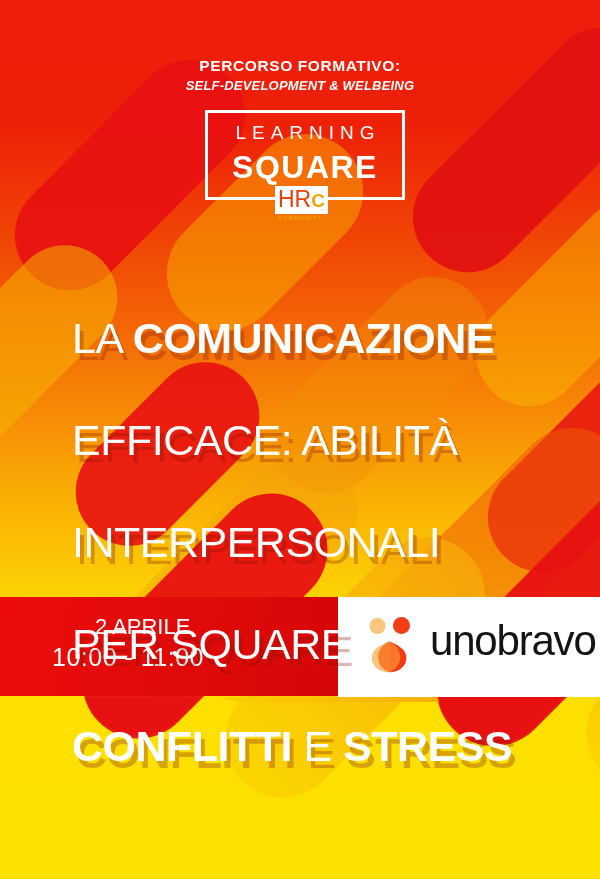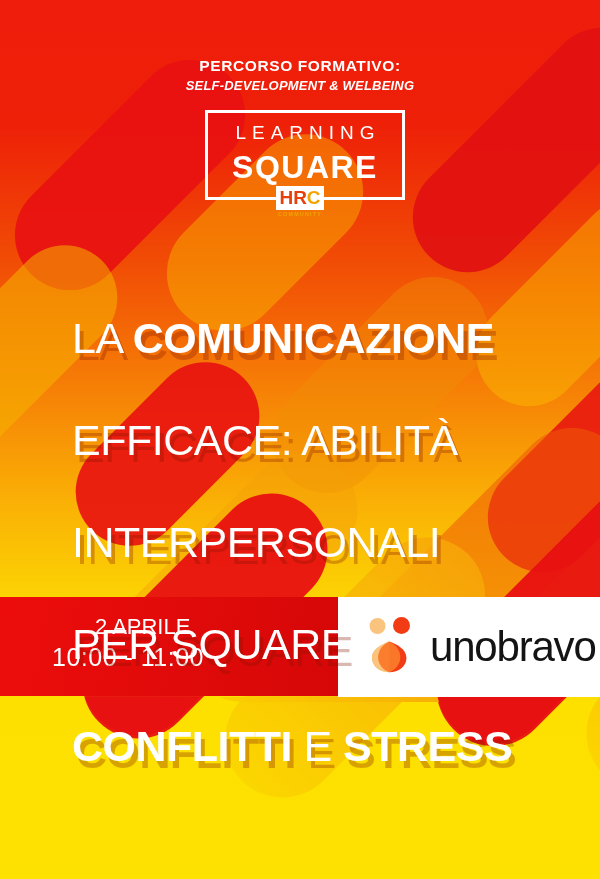--- a/index.html
+++ b/index.html
@@ -67,21 +67,21 @@
     text-align:center;
     z-index:6;
   }
   .hrc-mark{
     background:#ffffff;
     padding:2px 3px 3px 3px;
     display:inline-block;
     line-height:1;
   }
   .hrc-mark .h1{
-    font-size:19px;font-weight:bold;letter-spacing:0px;
+    font-size:23px;font-weight:normal;letter-spacing:0px;
     color:#e8400b;
     display:inline;
   }
   .hrc-mark .h2{color:#f5a300;display:inline;font-size:19px;font-weight:bold;}
   .hrc-com{
     display:block;margin-top:1px;
     font-size:5.4px;font-weight:bold;letter-spacing:1.2px;
     color:#f0a400;
   }
 
@@ -111,21 +111,21 @@
     z-index:5;
     display:flex;align-items:center;
   }
   .date{
     position:absolute;left:52px;top:612px;z-index:6;
     color:#ffffff;
   }
   .date .d1{font-size:22px;font-weight:normal;letter-spacing:0px;line-height:30px;margin-left:43px;}
   .date .d2{font-size:25px;font-weight:300;letter-spacing:0.5px;line-height:31px;}
 
-  .ub{display:flex;align-items:center;gap:14px;padding-left:26px;}
+  .ub{display:flex;align-items:flex-start;gap:14px;padding-left:26px;}
   .ub-word{
     font-size:42px;font-weight:400;color:#141414;
     letter-spacing:-1.2px;
   }
 </style>
 </head>
 <body>
 
 <div class="poster">
 

